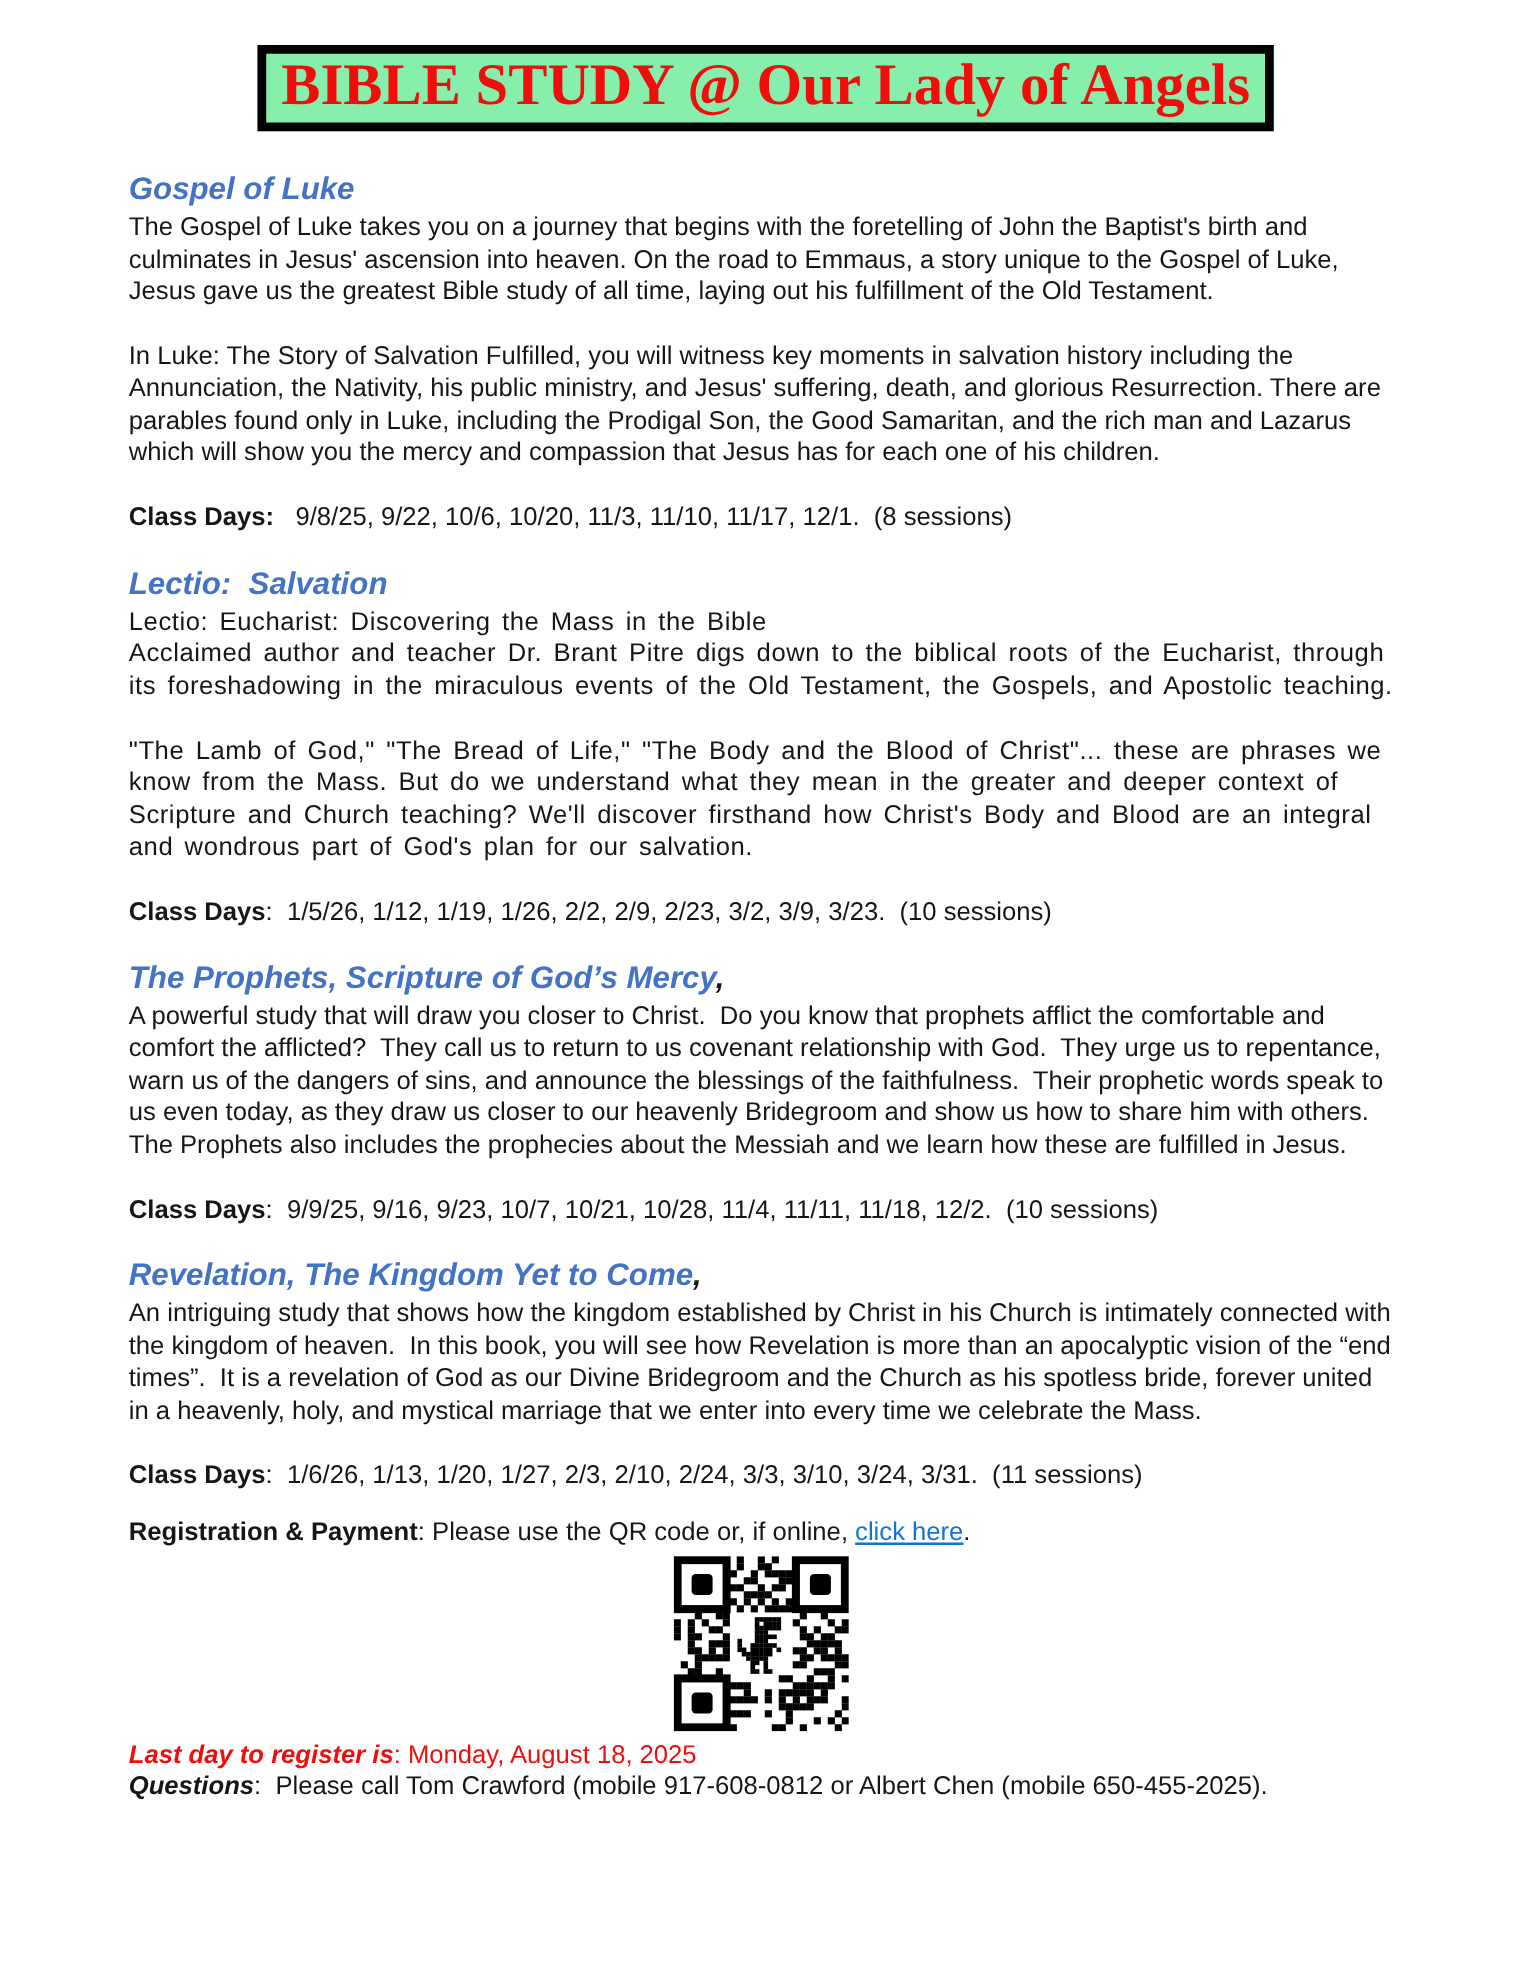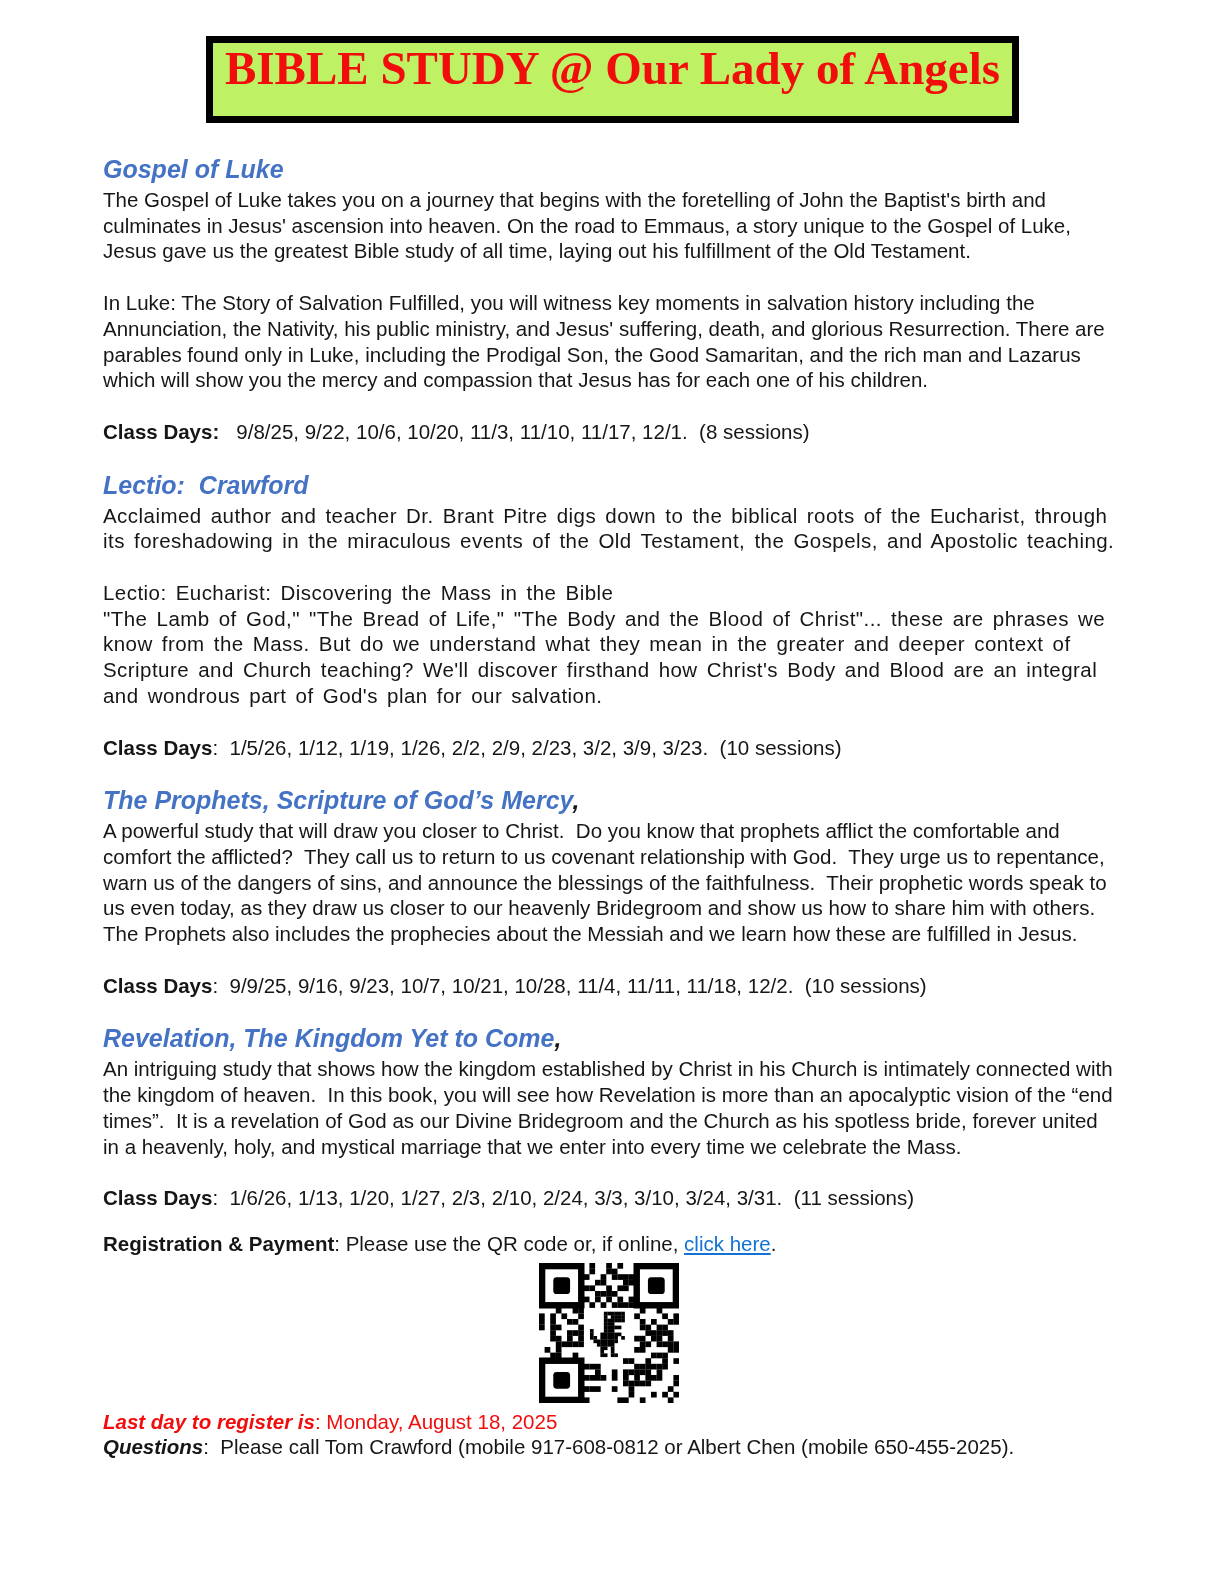--- a/index.html
+++ b/index.html
@@ -9,22 +9,22 @@
     height: 1582px;
     background: #ffffff;
     overflow: hidden;
     font-family: "Liberation Sans", sans-serif;
     color: #161616;
   }
   .title-wrap { padding-top: 36px; text-align: center; }
   .title-box {
     display: inline-block;
     border: 7px solid #000;
-    padding: 0 12px 23px 12px;
-    background: #bef264;
+    padding: 0 12px 5px 12px;
+    background: #86efac;
   }
   .title-text {
     font-family: "Liberation Serif", serif;
     font-weight: bold;
     font-size: 47px;
     line-height: 50px;
     color: var(--title-red, #f20d0d);
     white-space: pre;
   }
   .content {
@@ -81,23 +81,23 @@
   <div class="content">
 
     <div class="section">
       <h2 class="section-heading"><span>Gospel of Luke</span><span class="heading-suffix"></span></h2>
       <p class="body-para">The Gospel of Luke takes you on a journey that begins with the foretelling of John the Baptist's birth and culminates in Jesus' ascension into heaven. On the road to Emmaus, a story unique to the Gospel of Luke, Jesus gave us the greatest Bible study of all time, laying out his fulfillment of the Old Testament.</p>
       <p class="body-para">In Luke: The Story of Salvation Fulfilled, you will witness key moments in salvation history including the Annunciation, the Nativity, his public ministry, and Jesus' suffering, death, and glorious Resurrection. There are parables found only in Luke, including the Prodigal Son, the Good Samaritan, and the rich man and Lazarus which will show you the mercy and compassion that Jesus has for each one of his children.</p>
       <p class="class-days"><span class="label">Class Days:</span><span>   9/8/25, 9/22, 10/6, 10/20, 11/3, 11/10, 11/17, 12/1.  (8 sessions)</span></p>
     </div>
 
     <div class="section">
-      <h2 class="section-heading"><span>Lectio:  Crawford</span><span class="heading-suffix"></span></h2>
+      <h2 class="section-heading"><span>Lectio:  Salvation</span><span class="heading-suffix"></span></h2>
+      <p class="body-para tight spaced">Lectio: Eucharist: Discovering the Mass in the Bible</p>
       <p class="body-para spaced">Acclaimed author and teacher Dr. Brant Pitre digs down to the biblical roots of the Eucharist, through its foreshadowing in the miraculous events of the Old Testament, the Gospels, and Apostolic teaching.</p>
-      <p class="body-para tight spaced">Lectio: Eucharist: Discovering the Mass in the Bible</p>
       <p class="body-para spaced">"The Lamb of God," "The Bread of Life," "The Body and the Blood of Christ"... these are phrases we know from the Mass. But do we understand what they mean in the greater and deeper context of Scripture and Church teaching? We'll discover firsthand how Christ's Body and Blood are an integral and wondrous part of God's plan for our salvation.</p>
       <p class="class-days"><span class="label">Class Days</span><span>:  1/5/26, 1/12, 1/19, 1/26, 2/2, 2/9, 2/23, 3/2, 3/9, 3/23.  (10 sessions)</span></p>
     </div>
 
     <div class="section">
       <h2 class="section-heading"><span>The Prophets, Scripture of God’s Mercy</span><span class="heading-suffix">,</span></h2>
       <p class="body-para">A powerful study that will draw you closer to Christ.  Do you know that prophets afflict the comfortable and comfort the afflicted?  They call us to return to us covenant relationship with God.  They urge us to repentance, warn us of the dangers of sins, and announce the blessings of the faithfulness.  Their prophetic words speak to us even today, as they draw us closer to our heavenly Bridegroom and show us how to share him with others.  The Prophets also includes the prophecies about the Messiah and we learn how these are fulfilled in Jesus.</p>
       <p class="class-days"><span class="label">Class Days</span><span>:  9/9/25, 9/16, 9/23, 10/7, 10/21, 10/28, 11/4, 11/11, 11/18, 12/2.  (10 sessions)</span></p>
     </div>
 

